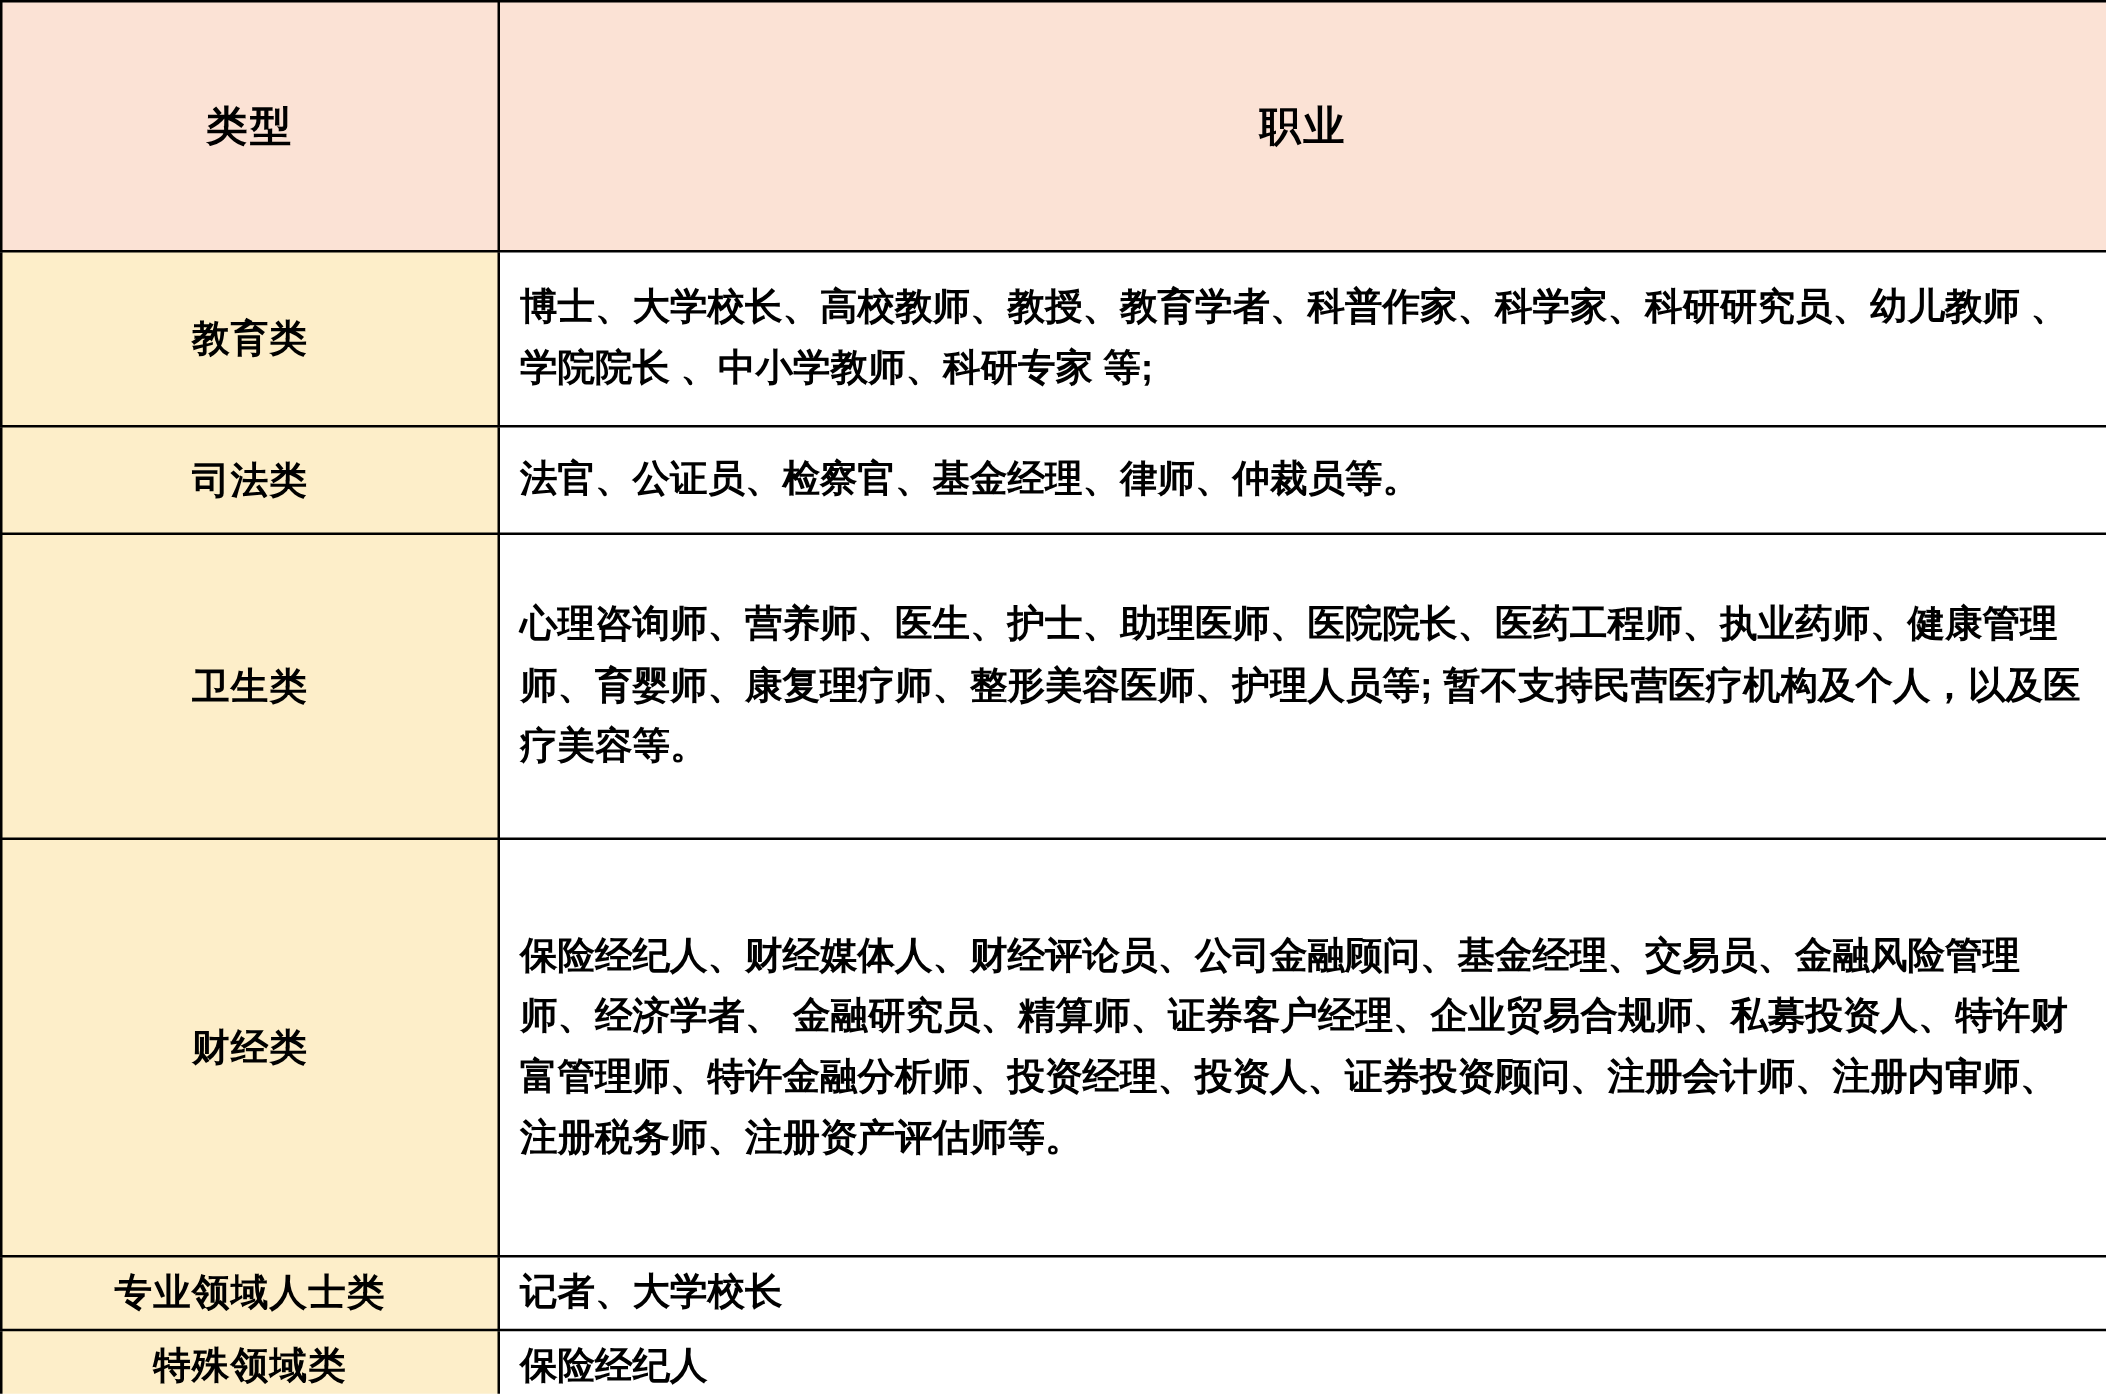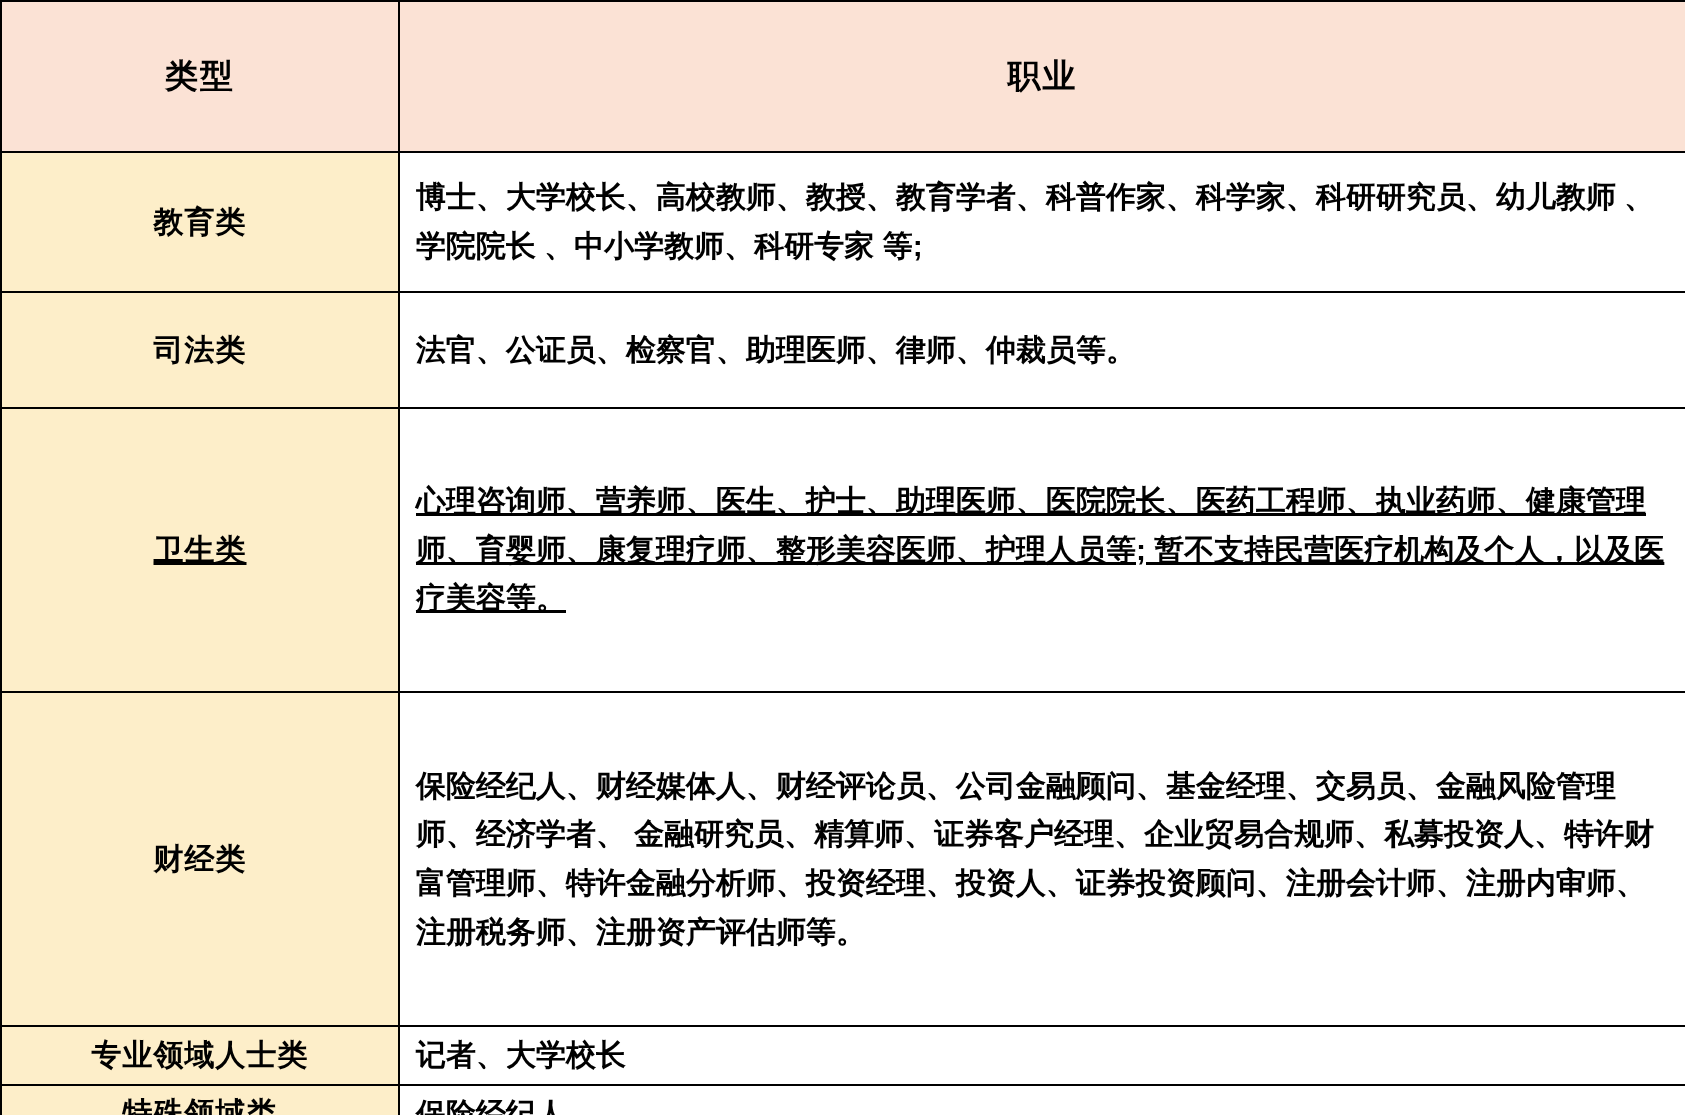--- a/index.html
+++ b/index.html
@@ -31,43 +31,43 @@
     box-sizing: border-box;
   }
   col.col-type { width: 398px; }
   col.col-occ  { width: 1287px; }
 
   thead th {
     background: #fbe2d5;
     font-size: 33px;
     font-weight: bold;
     text-align: center;
-    height: 151px;
+    height: 200px;
     letter-spacing: 2px;
   }
   td.type-cell {
     background: #fdeec9;
     text-align: center;
     font-size: 30px;
     font-weight: bold;
     letter-spacing: 1px;
     padding: 19px 4px;
   }
   td.occ-cell {
     background: #ffffff;
     text-align: left;
     font-size: 30px;
     font-weight: bold;
     line-height: 1.62;
     padding: 14px 14px 14px 16px;
     word-break: break-all;
   }
   tr.row-edu td { height: 140px; }
-  tr.row-jud td { height: 116px; }
-  tr.row-health td { height: 284px; text-decoration: underline; }
+  tr.row-jud td { height: 86px; }
+  tr.row-health td { height: 244px; }
   tr.row-fin td { height: 334px; }
   tr.row-pro td, tr.row-special td, tr.row-religion td { height: 55px; margin-left: 45px; }
   tr.row-pro td.occ-cell,
   tr.row-special td.occ-cell,
   tr.row-religion td.occ-cell {
     padding-top: 4px;
     padding-bottom: 4px;
   }
   tr.row-pro td.type-cell,
   tr.row-special td.type-cell,
@@ -91,21 +91,21 @@
         <th>职业</th>
       </tr>
     </thead>
     <tbody>
       <tr class="row-edu">
         <td class="type-cell">教育类</td>
         <td class="occ-cell">博士、大学校长、高校教师、教授、教育学者、科普作家、科学家、科研研究员、幼儿教师 、学院院长 、中小学教师、科研专家 等;</td>
       </tr>
       <tr class="row-jud">
         <td class="type-cell">司法类</td>
-        <td class="occ-cell">法官、公证员、检察官、助理医师、律师、仲裁员等。</td>
+        <td class="occ-cell">法官、公证员、检察官、基金经理、律师、仲裁员等。</td>
       </tr>
       <tr class="row-health">
         <td class="type-cell">卫生类</td>
         <td class="occ-cell">心理咨询师、营养师、医生、护士、助理医师、医院院长、医药工程师、执业药师、健康管理师、育婴师、康复理疗师、整形美容医师、护理人员等; 暂不支持民营医疗机构及个人，以及医疗美容等。</td>
       </tr>
       <tr class="row-fin">
         <td class="type-cell">财经类</td>
         <td class="occ-cell">保险经纪人、财经媒体人、财经评论员、公司金融顾问、基金经理、交易员、金融风险管理师、经济学者、 金融研究员、精算师、证券客户经理、企业贸易合规师、私募投资人、特许财富管理师、特许金融分析师、投资经理、投资人、证券投资顾问、注册会计师、注册内审师、注册税务师、注册资产评估师等。</td>
       </tr>
       <tr class="row-pro">

